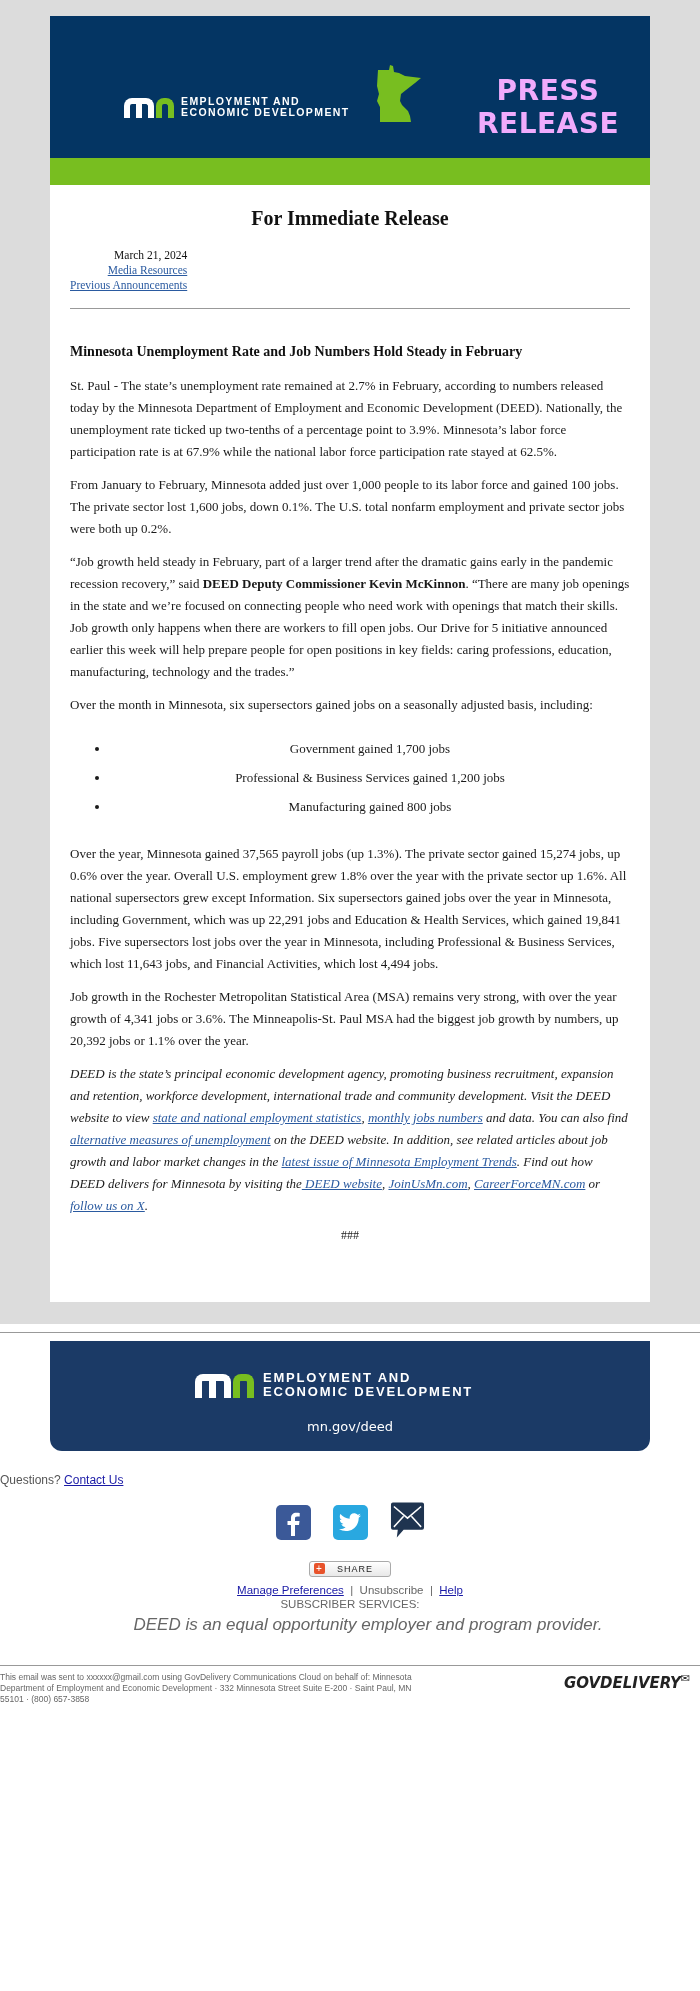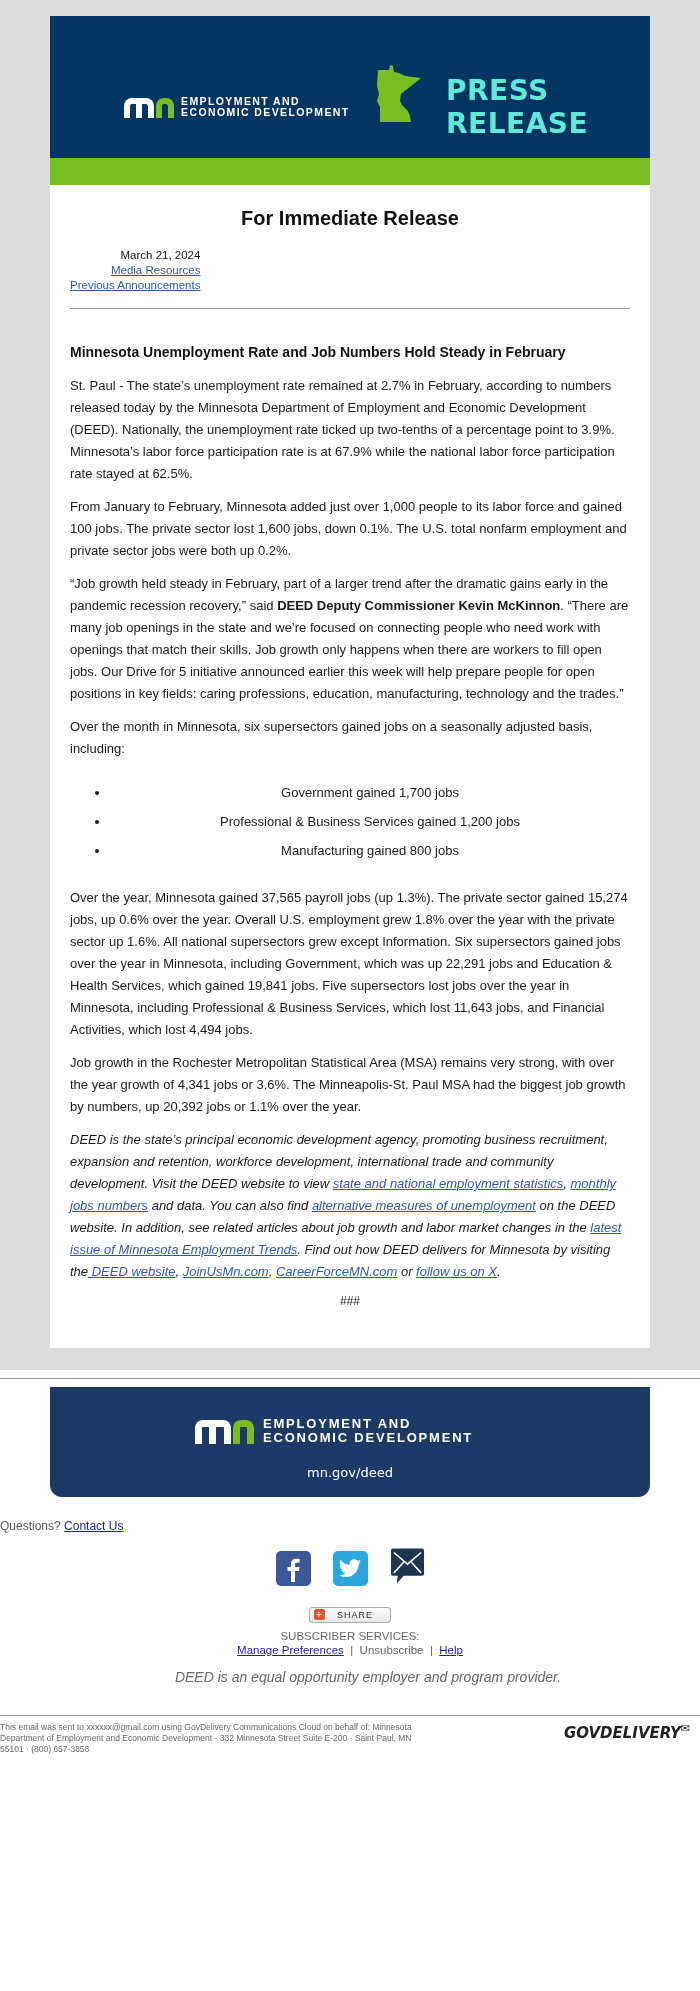--- a/index.html
+++ b/index.html
@@ -10,24 +10,24 @@
   .card { background: #ffffff; width: 600px; }
 
   .hdr { background: #043563; height: 142px; position: relative; }
   .hdr-logo { position: absolute; left: 74px; top: 80px; display: flex; align-items: center; }
   .mn-mark { display: flex; align-items: flex-end; height: 22px; margin-right: 7px; }
   .mn-m { width: 30px; height: 20px; border: 6px solid #fff; border-bottom: none; border-radius: 8px 8px 0 0; position: relative; }
   .mn-m::after { content: ""; position: absolute; left: 6px; top: -6px; width: 6px; height: 20px; background: #fff; }
   .mn-n { width: 18px; height: 20px; border: 6px solid #78be20; border-bottom: none; border-radius: 8px 8px 0 0; margin-left: 2px; }
   .logo-text { color: #fff; font-family: Liberation Sans, sans-serif; font-weight: bold; font-size: 10.5px; letter-spacing: 1.4px; line-height: 11px; }
   .mn-state { position: absolute; left: 325px; top: 48px; }
-  .press { position: absolute; left: 396px; top: 58px; color: #5eead4; font-family: "DejaVu Sans", sans-serif; font-weight: bold; font-size: 28px; letter-spacing: 0.5px; }
+  .press { position: absolute; left: 396px; top: 58px; color: #f0abfc; font-family: "DejaVu Sans", sans-serif; font-weight: bold; font-size: 28px; letter-spacing: 0.5px; text-align: center; }
   .green-bar { background: #78be20; height: 27px; }
 
-  .content { padding: 22px 20px 34px 20px; font-family: Liberation Sans, sans-serif; }
+  .content { padding: 22px 20px 53px 20px; font-family: Liberation Serif, serif; }
   .release { text-align: center; font-weight: bold; font-size: 20px; color: #111; margin-bottom: 18px; }
   .contact { display: flex; justify-content: space-between; font-size: 11.5px; line-height: 15px; color: #111; }
   .contact .right { text-align: right; }
   a, .link { color: #2a5aa0; text-decoration: underline; }
   .sep { border: 0; border-top: 1px solid #999; margin: 15px 0 30px 0; }
   h1 { font-size: 14px; line-height: 26px; color: #111; font-weight: bold; margin-bottom: 10px; }
   p { font-size: 13px; line-height: 22px; color: #1a1a1a; margin-bottom: 11px; }
   .bul { margin: 18px 0 22px 0; padding-left: 40px; text-align: center; }
   .bul li { font-size: 13px; line-height: 29px; color: #1a1a1a; }
   .it { font-style: italic; }
@@ -45,21 +45,21 @@
 
   .questions { font-size: 12px; color: #555; margin-top: 22px; }
   .questions a { color: #1a1aa6; }
   .social { display: flex; justify-content: center; gap: 22px; margin-top: 18px; }
   .soc { width: 35px; height: 35px; border-radius: 5px; display: flex; align-items: center; justify-content: center; color: #fff; font-weight: bold; }
   .share-wrap { text-align: center; margin-top: 18px; }
   .share { display: inline-flex; align-items: center; width: 82px; height: 16px; border: 1px solid #aaa; border-radius: 3px; background: linear-gradient(#fff, #e8e8e8); font-size: 9px; letter-spacing: 1px; color: #222; }
   .share .plus { width: 11px; height: 11px; background: #e8532b; color: #fff; border-radius: 2px; font-size: 10px; line-height: 11px; text-align: center; margin: 0 12px 0 4px; }
   .subs { text-align: center; font-size: 11.5px; color: #666; margin-top: 6px; line-height: 14px; }
   .subs a { color: #1a1aa6; }
-  .eeo { text-align: center; font-size: 14px; color: #666; font-style: italic; margin-top: 12px; padding-left: 36px; }
+  .eeo { text-align: center; font-size: 17px; color: #666; font-style: italic; margin-top: 4px; padding-left: 36px; }
   .bottom-line { border-top: 1px solid #999; margin-top: 30px; }
   .bottom { display: flex; justify-content: space-between; padding: 6px 0 0 0; }
   .bottom .txt { font-size: 8.5px; color: #666; line-height: 11px; width: 420px; }
   .gd { font-family: "DejaVu Sans", sans-serif; font-weight: bold; font-style: italic; font-size: 15px; color: #222; margin-right: 10px; }
 </style>
 </head>
 <body>
 
 <div class="outer">
   <div class="card">
@@ -156,28 +156,28 @@
 </div>
 
 <div class="share-wrap">
   <span class="share">
     <span class="plus">+</span>
     <span>SHARE</span>
   </span>
 </div>
 
 <div class="subs">
-  <div>SUBSCRIBER SERVICES:</div>
   <div>
     <a>Manage Preferences</a>
     &nbsp;<span>|</span>&nbsp;
     <span>Unsubscribe</span>
     &nbsp;<span>|</span>&nbsp;
     <a>Help</a>
   </div>
+  <div>SUBSCRIBER SERVICES:</div>
 </div>
 
 <div class="eeo">DEED is an equal opportunity employer and program provider.</div>
 
 <div class="bottom-line"></div>
 <div class="bottom">
   <div class="txt">This email was sent to xxxxxx@gmail.com using GovDelivery Communications Cloud on behalf of: Minnesota Department of Employment and Economic Development · 332 Minnesota Street Suite E-200 · Saint Paul, MN 55101 · (800) 657-3858</div>
   <div class="gd"><span>GOVDELIVERY</span><span style="font-size:11px; vertical-align: super; font-style: normal;">✉</span></div>
 </div>
 

